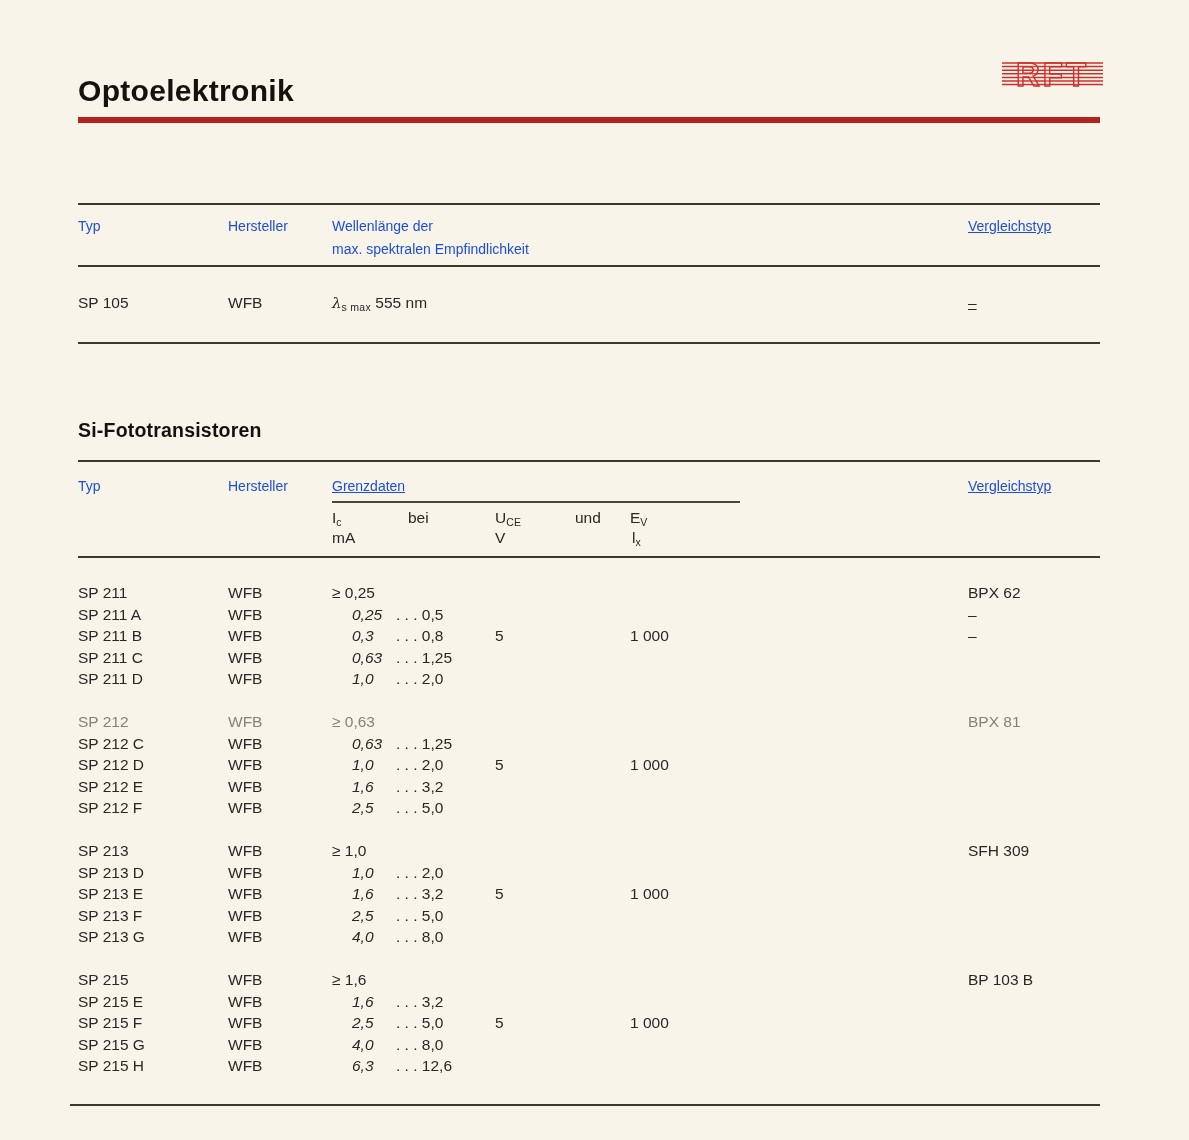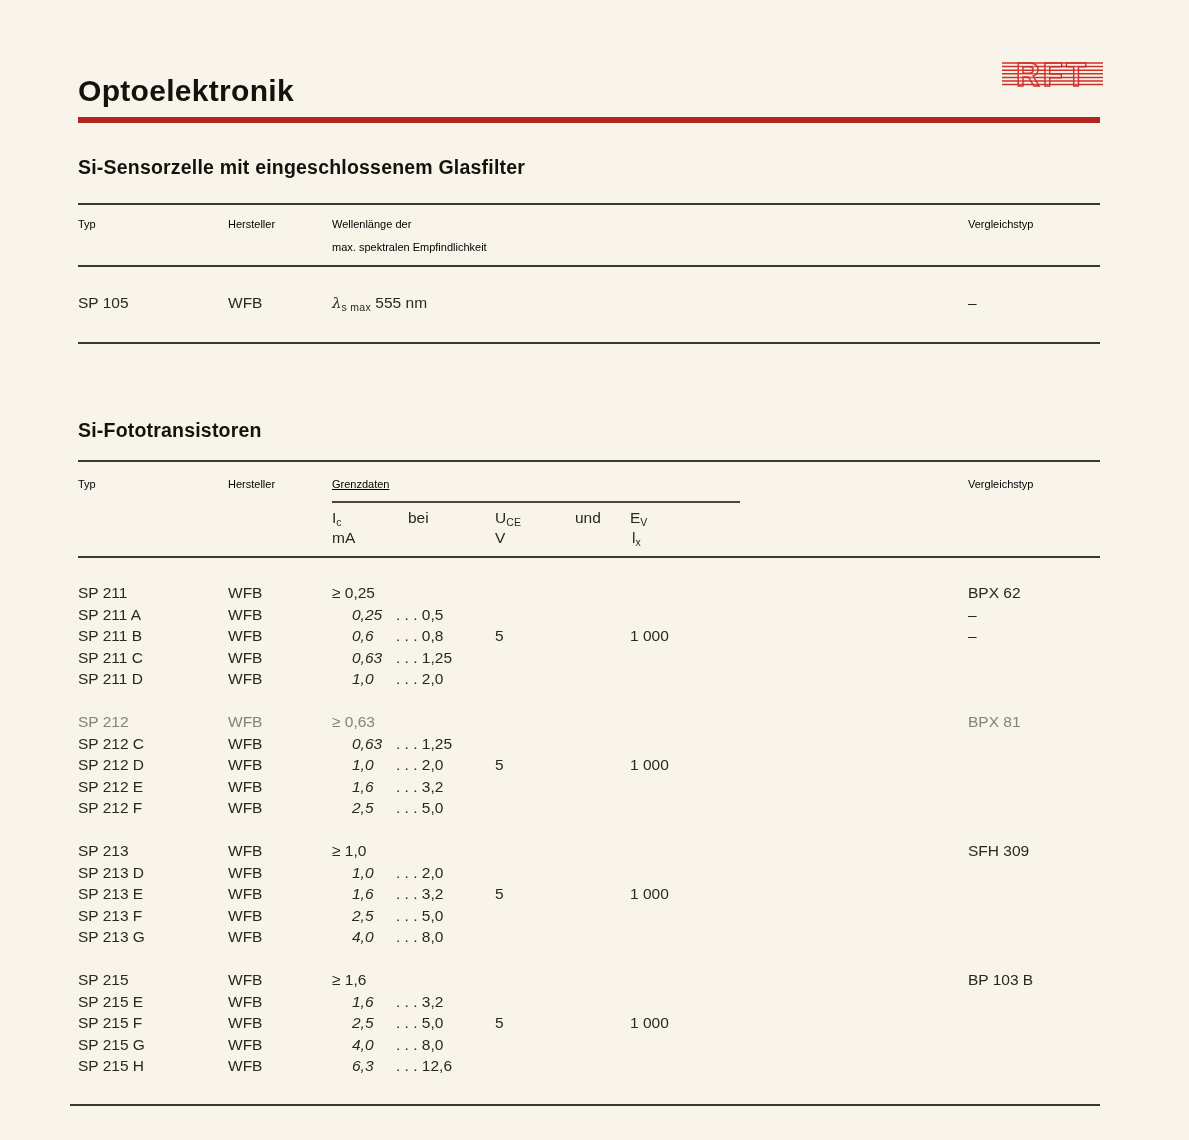--- a/index.html
+++ b/index.html
@@ -20,28 +20,28 @@
   .red-rule{top:117px;left:78px;width:1022px;height:6px;background:#b32420;}
   .logo{top:50px;left:1000px;width:105px;height:48px;}
   .section-heading{
     left:78px;font-size:19.5px;font-weight:700;color:#14120d;letter-spacing:0.2px;
   }
   .s1-heading{top:156px;}
   .s2-heading{top:419px;}
   .h-rule{left:78px;width:1022px;height:2px;background:#3b382f;}
   .h-rule-thin{left:332px;width:408px;height:1.5px;background:#4a463c;}
   .txt{font-size:15.5px;white-space:pre;color:#2a2822;}
-  .hdr{font-size:11px;color:#000000;}
+  .hdr{font-size:14px;color:#1d4ed8;}
   .col-typ{left:78px;}
   .col-her{left:228px;}
   .col-grenz{left:332px;}
   .col-uce{left:495px;}
   .col-und{left:575px;}
   .col-ev{left:630px;}
-  .col-ver{left:968px;}
+  .col-ver{left:968px;text-decoration:underline;}
   .sub{font-size:10.5px;vertical-align:-2.5px;letter-spacing:0.3px;}
   .lambda{font-family:"DejaVu Serif",serif;font-style:italic;font-size:15px;}
   .rows-wrap{position:absolute;top:582px;left:0;width:1189px;}
   .row-group{margin-bottom:21.5px;}
   .t-row{position:relative;height:21.5px;line-height:21.5px;padding-left:40px;}
   .cell{position:absolute;top:0;white-space:pre;font-size:15.5px;color:#2a2822;}
   .cell-typ{left:78px;}
   .cell-her{left:228px;}
   .cell-ic{left:352px;}
   .cell-ic.ge{left:332px;}
@@ -65,21 +65,20 @@
       <line x1="2" y1="16.6" x2="103" y2="16.6"></line>
       <line x1="2" y1="20.2" x2="103" y2="20.2"></line>
       <line x1="2" y1="23.8" x2="103" y2="23.8"></line>
       <line x1="2" y1="27.4" x2="103" y2="27.4"></line>
       <line x1="2" y1="31" x2="103" y2="31"></line>
       <line x1="2" y1="34.6" x2="103" y2="34.6"></line>
     </g>
     <text x="52.5" y="36" text-anchor="middle" font-family="Liberation Sans, sans-serif" font-weight="bold" font-size="33" letter-spacing="3" fill="#f8f4ea" fill-opacity="0.15" stroke="#cf2f28" stroke-width="1.4">RFT</text>
   </svg>
 
-  <div class="abs section-heading s1-heading">Si-Sensorzelle mit eingeschlossenem Glasfilter</div>
 
   <div class="abs h-rule" style="top:203px;"></div>
 
   <div class="abs txt hdr col-typ" style="top:218px;">Typ</div>
   <div class="abs txt hdr col-her" style="top:218px;">Hersteller</div>
   <div class="abs txt hdr col-grenz" style="top:218px;">Wellenlänge der</div>
   <div class="abs txt hdr col-grenz" style="top:241px;">max. spektralen Empfindlichkeit</div>
   <div class="abs txt hdr col-ver" style="top:218px;">Vergleichstyp</div>
 
   <div class="abs h-rule" style="top:265px;"></div>
@@ -128,21 +127,21 @@
     <span class="cell cell-typ">SP 211 A</span>
     <span class="cell cell-her">WFB</span>
     <span class="cell cell-ic"><span class="from">0,25</span>. . . 0,5</span>
     <span class="cell cell-uce"></span>
     <span class="cell cell-ev"></span>
     <span class="cell cell-ver">–</span>
   </div>
         <div class="t-row">
     <span class="cell cell-typ">SP 211 B</span>
     <span class="cell cell-her">WFB</span>
-    <span class="cell cell-ic"><span class="from">0,6</span>. . . 0,8</span>
+    <span class="cell cell-ic"><span class="from">0,3</span>. . . 0,8</span>
     <span class="cell cell-uce">5</span>
     <span class="cell cell-ev">1 000</span>
     <span class="cell cell-ver">–</span>
   </div>
         <div class="t-row">
     <span class="cell cell-typ">SP 211 C</span>
     <span class="cell cell-her">WFB</span>
     <span class="cell cell-ic"><span class="from">0,63</span>. . . 1,25</span>
     <span class="cell cell-uce"></span>
     <span class="cell cell-ev"></span>

